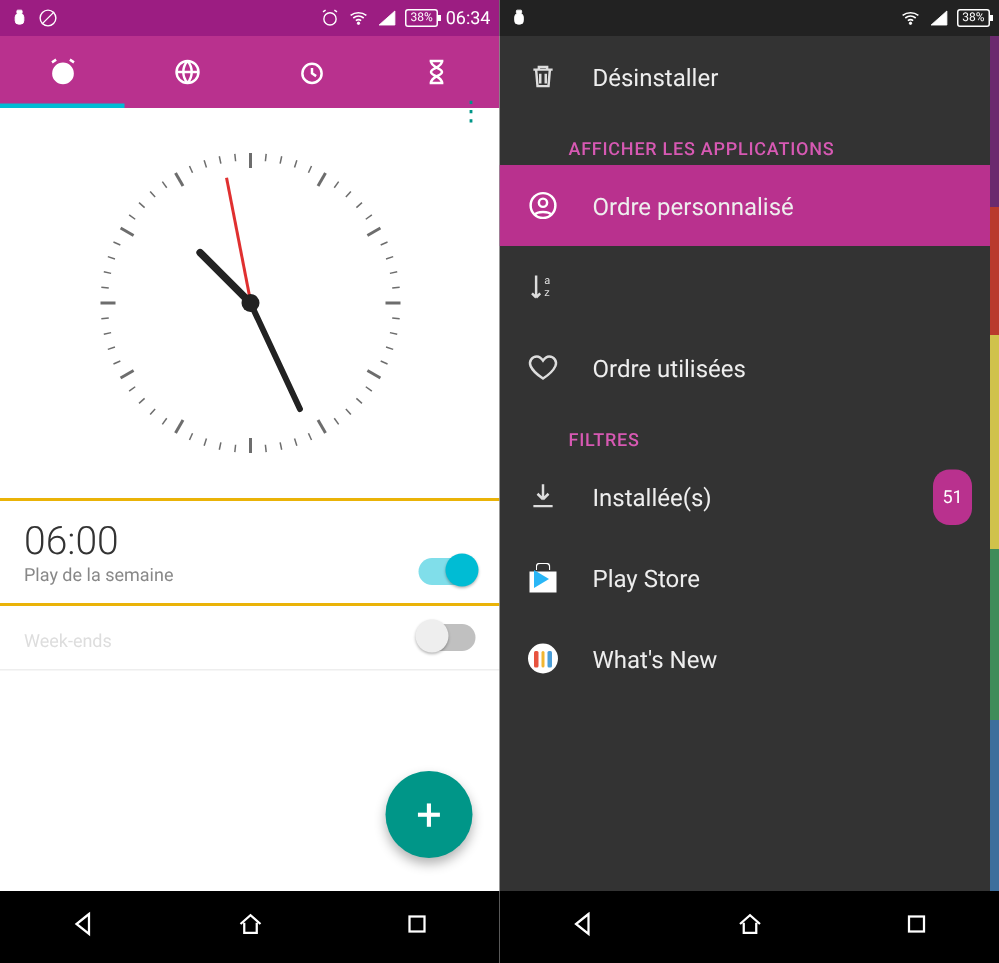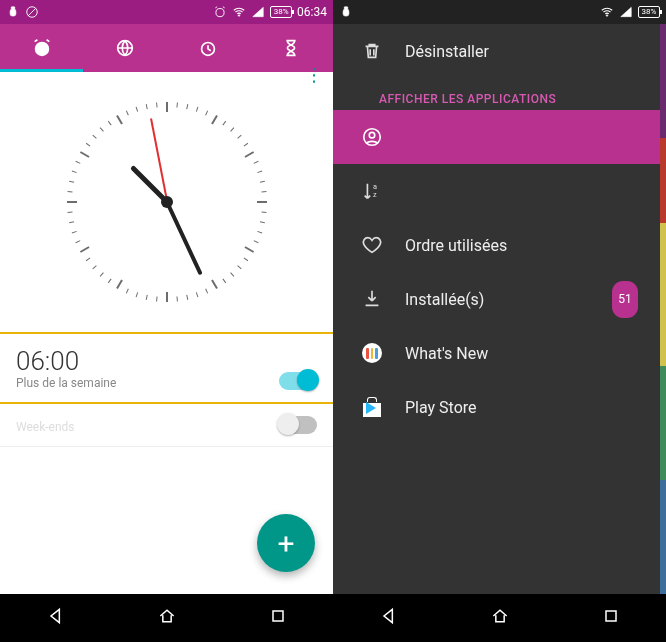--- a/index.html
+++ b/index.html
@@ -53,21 +53,21 @@
   .fab{position:absolute; right:18px; bottom:70px; width:58px;height:58px;border-radius:50%;background:#009688;display:flex;align-items:center;justify-content:center;color:#fff;font-size:30px;box-shadow:0 4px 8px rgba(0,0,0,.3);}
 
   
   .navbar{height:48px;background:#000;display:flex;align-items:center;justify-content:space-around;}
   .phone-right .navbar{background:#000;}
   .navbar svg{width:20px;height:20px;stroke:#fff;fill:none;stroke-width:1.8;}
 
   
   .menu{flex:1; display:flex; flex-direction:column; color:#eee;}
   .stripe{position:absolute;right:0;top:24px;bottom:48px;width:6px;background:linear-gradient(#6b2a6e,#6b2a6e 20%,#b93a2c 20%,#b93a2c 35%,#d0c24b 35%,#d0c24b 60%,#3f8c5a 60%,#3f8c5a 80%,#3d6e9c 80%);}
-  .row{height:54px;display:flex;align-items:center;padding:0 28px;gap:22px;font-size:16px;}
+  .row{height:54px;display:flex;align-items:center;padding:0 18px;gap:22px;font-size:16px;}
   .row .ico{width:22px;height:22px;display:flex;align-items:center;justify-content:center;}
   .row .ico svg{width:22px;height:22px;stroke:#ddd;fill:none;stroke-width:1.8;}
   .row.selected{background:#b9318e;}
   .row.selected .ico svg{stroke:#fff;}
   .section{padding:14px 18px 4px;font-size:12px;letter-spacing:.5px;color:#d759b3;font-weight:500;margin-left:28px;}
   .badge{margin-left:auto;background:#b9318e;color:#fff;border-radius:11px;min-width:26px;height:37px;display:flex;align-items:center;justify-content:center;font-size:12px;padding:0 6px;}
   .play-icon{width:20px;height:20px;position:relative;}
   .play-icon .bag{width:18px;height:14px;background:#fff;position:absolute;bottom:0;left:1px;}
   .play-icon .tri{position:absolute;left:4px;top:5px;width:0;height:0;border-left:10px solid #29b6f6;border-top:6px solid transparent;border-bottom:6px solid transparent;}
   .play-icon .handle{position:absolute;top:0;left:5px;width:10px;height:5px;border:1.5px solid #fff;border-bottom:none;border-radius:3px 3px 0 0;}
@@ -199,21 +199,21 @@
       <div class="hand min" id="mh" style="transform: translate(-50%, -100%) rotate(155deg);"></div>
       <div class="hand sec" id="sh" style="transform: translate(-50%, -100%) rotate(349deg);"></div>
       <div class="center-dot"></div>
     </div>
   </div>
 
   <div class="alarm-list">
     <div class="alarm">
       <div>
         <div class="time">06:00</div>
-        <div class="sub">Plus de la semaine</div>
+        <div class="sub">Play de la semaine</div>
       </div>
       <div class="switch on"></div>
     </div>
     <div class="alarm off last">
       <div>
         <div class="sub">Week-ends</div>
       </div>
       <div class="switch off"></div>
     </div>
   </div>
@@ -265,69 +265,71 @@
 
     <div class="section">AFFICHER LES APPLICATIONS</div>
     <div class="row selected">
       <span class="ico">
           <svg viewBox="0 0 24 24">
             <circle cx="12" cy="12" r="9"></circle>
             <circle cx="12" cy="10" r="3"></circle>
             <path d="M6 19c1.5-3 10.5-3 12 0"></path>
           </svg>
         </span>
+      <span>Ordre personnalisé</span>
     </div>
     <div class="row">
       <span class="ico">
           <svg viewBox="0 0 24 24">
             <path d="M7 4v16m0 0l-3-3m3 3l3-3"></path>
             <text x="13" y="10" font-size="8" fill="#ddd" stroke="none">a</text>
             <text x="13" y="19" font-size="8" fill="#ddd" stroke="none">z</text>
           </svg>
         </span>
     </div>
     <div class="row">
       <span class="ico">
           <svg viewBox="0 0 24 24">
             <path d="M12 20s-7-4.5-9-9c-1.5-3.5 1-7 4.5-7 2 0 3.5 1.5 4.5 3 1-1.5 2.5-3 4.5-3 3.5 0 6 3.5 4.5 7-2 4.5-9 9-9 9z"></path>
           </svg>
         </span>
       <span>Ordre utilisées</span>
     </div>
 
+    <div class="section">FILTRES</div>
     <div class="row">
       <span class="ico">
           <svg viewBox="0 0 24 24">
             <path d="M12 3v11m0 0l-4-4m4 4l4-4M5 19h14"></path>
           </svg>
         </span>
       <span>Installée(s)</span>
       <span class="badge">51</span>
     </div>
 
+    <div class="row">
+      <span class="ico">
+          <span class="play-icon">
+            <span class="handle"></span>
+            <span class="bag"></span>
+            <span class="tri"></span>
+          </span>
+        </span>
+      <span>Play Store</span>
+    </div>
     <div class="row">
       <span class="ico">
           <span class="wnew">
             <span style="background:#e8533f"></span>
             <span style="background:#f2b631"></span>
             <span style="background:#4b9ed8"></span>
           </span>
         </span>
       <span>What's New</span>
     </div>
-    <div class="row">
-      <span class="ico">
-          <span class="play-icon">
-            <span class="handle"></span>
-            <span class="bag"></span>
-            <span class="tri"></span>
-          </span>
-        </span>
-      <span>Play Store</span>
-    </div>
   </div>
 
   <div class="stripe"></div>
 
   <div class="navbar">
     <div><svg viewBox="0 0 24 24">
           <path d="M16 4L6 12l10 8z"></path>
         </svg></div>
     <div><svg viewBox="0 0 24 24">
           <path d="M4 12l8-7 8 7M7 11v8h10v-8"></path>

